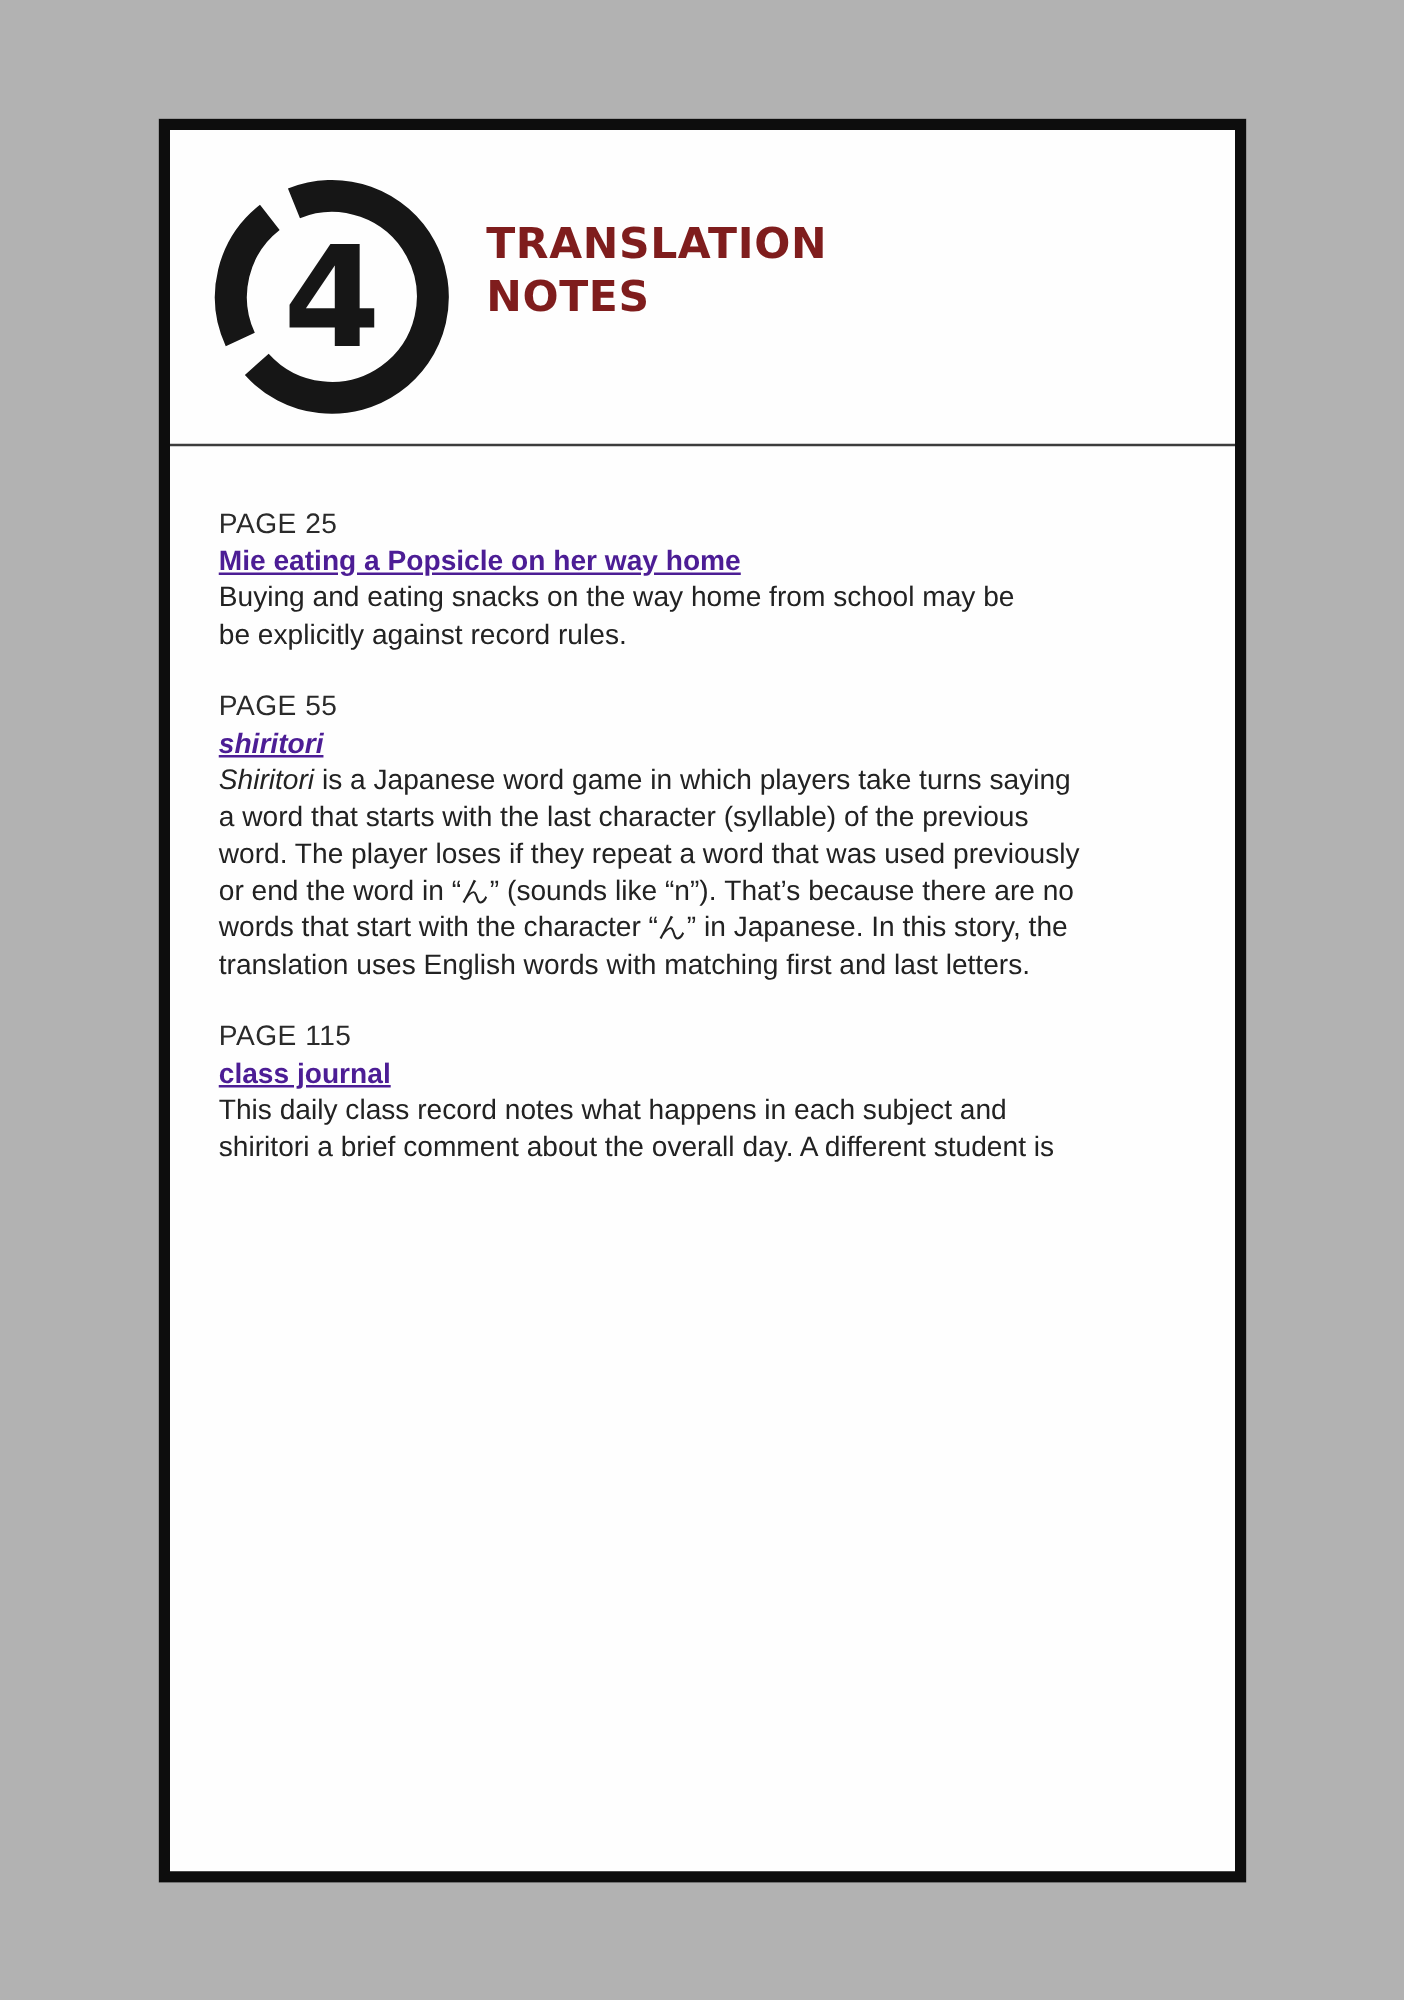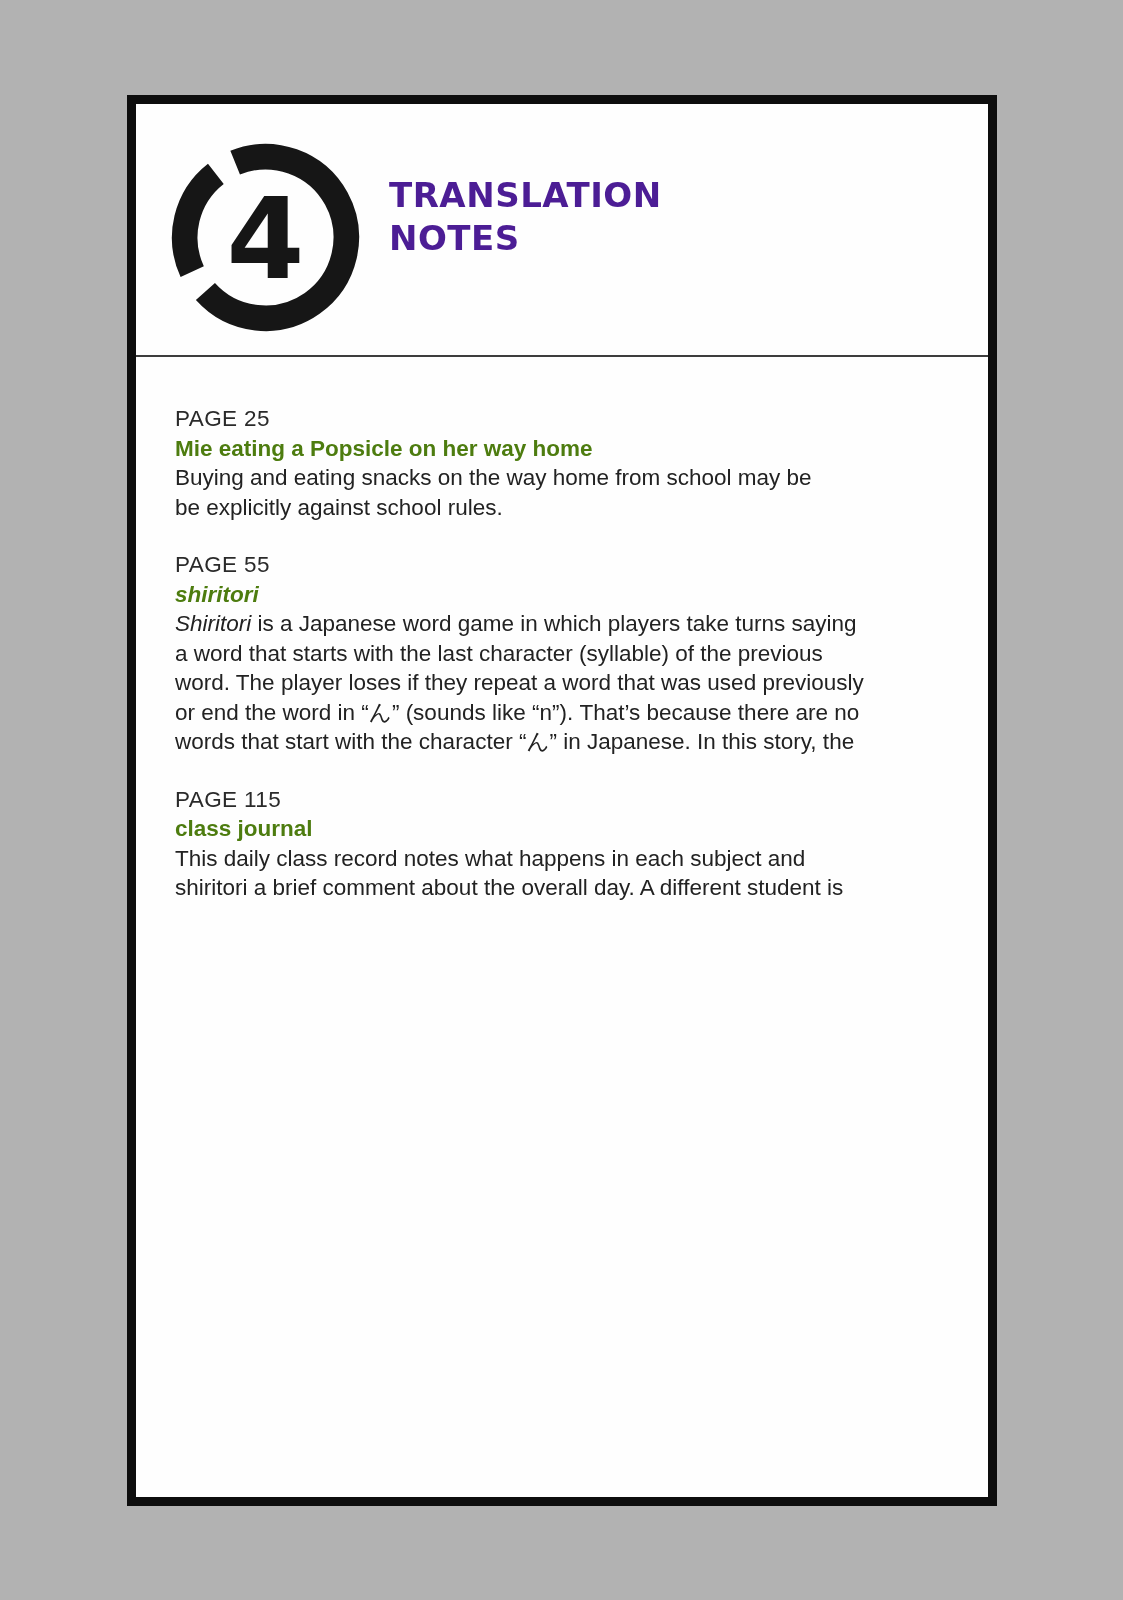--- a/index.html
+++ b/index.html
@@ -56,38 +56,39 @@
   }
   .title {
     position: absolute;
     left: 253px;
     top: 70px;
     font-family: "DejaVu Sans", sans-serif;
     font-weight: bold;
     font-size: 34px;
     line-height: 43px;
     letter-spacing: 0.5px;
-    color: #4c1d95;
+    color: #7f1d1d;
   }
   .content {
     padding: 47px 18px 0 39px;
     color: #222222;
     font-size: 22.5px;
     line-height: 29.5px;
   }
   .section {
     margin-bottom: 28px;
   }
   .page-label {
     letter-spacing: 0.4px;
     color: #2a2a2a;
   }
   .note-heading {
     font-weight: bold;
-    color: #4d7c0f;
+    color: #4c1d95;
+    text-decoration: underline;
   }
   .italic {
     font-style: italic;
   }
   .line {
     white-space: nowrap;
   }
   .it {
     font-style: italic;
   }
@@ -110,31 +111,32 @@
       <div>NOTES</div>
     </div>
   </div>
 
   <div class="content">
 
     <div class="section">
       <div class="page-label">PAGE 25</div>
       <div class="note-heading">Mie eating a Popsicle on her way home</div>
       <div class="line">Buying and eating snacks on the way home from school may be</div>
-      <div class="line">be explicitly against school rules.</div>
+      <div class="line">be explicitly against record rules.</div>
     </div>
 
     <div class="section">
       <div class="page-label">PAGE 55</div>
       <div class="note-heading italic">shiritori</div>
       <div class="line"><span class="it">Shiritori</span><span> is a Japanese word game in which players take turns saying</span></div>
       <div class="line">a word that starts with the last character (syllable) of the previous</div>
       <div class="line">word. The player loses if they repeat a word that was used previously</div>
       <div class="line">or end the word in “ん” (sounds like “n”). That’s because there are no</div>
       <div class="line">words that start with the character “ん” in Japanese. In this story, the</div>
+      <div class="line">translation uses English words with matching first and last letters.</div>
     </div>
 
     <div class="section">
       <div class="page-label">PAGE 115</div>
       <div class="note-heading">class journal</div>
       <div class="line">This daily class record notes what happens in each subject and</div>
       <div class="line">shiritori a brief comment about the overall day. A different student is</div>
     </div>
 
   </div>

